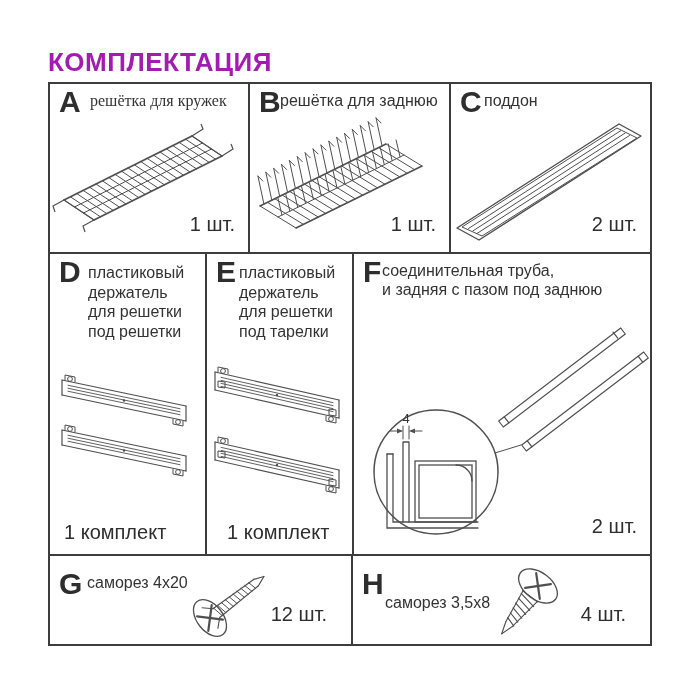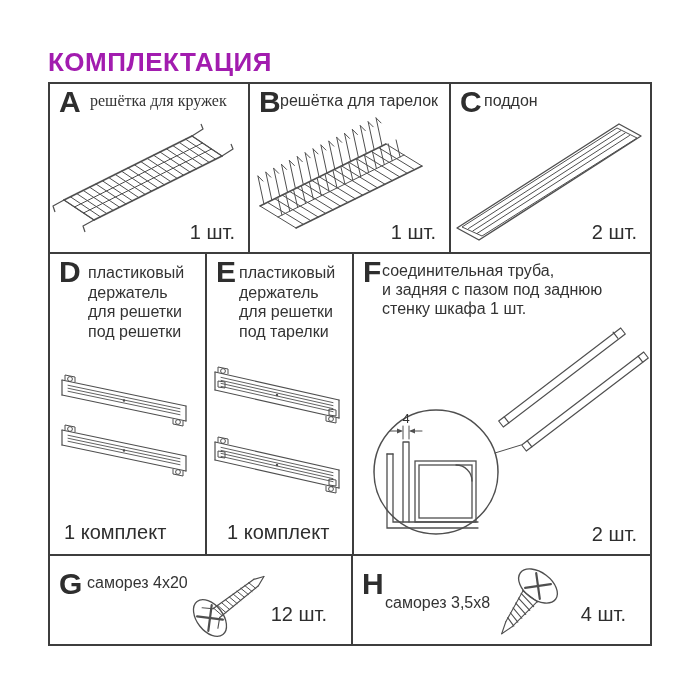--- a/index.html
+++ b/index.html
@@ -23,21 +23,21 @@
   .row3 .letter{top:10px;}
   .desc{position:absolute;top:8px;font-size:16px;color:#333333;white-space:nowrap;}
   .c-a .desc{left:40px;font-family:Liberation Serif, serif;} .c-b .desc{left:30px;} .c-c .desc{left:33px;}
   .row3 .desc{top:18px;}
   .c-g .desc{left:37px;} .c-h .desc{left:32px;margin-top:20px;}
   .desc-block{position:absolute;font-size:16px;line-height:19.5px;color:#333333;}
   .desc-block span{display:block;white-space:nowrap;}
   .c-d .desc-block{left:38px;top:9px;}
   .c-e .desc-block{left:32px;top:9px;}
   .c-f .desc-block{left:28px;top:7px;line-height:19px;}
-  .qty{position:absolute;right:13px;bottom:8px;font-size:20px;color:#2e2e2e;white-space:nowrap;}
+  .qty{position:absolute;right:13px;bottom:16px;font-size:20px;color:#2e2e2e;white-space:nowrap;}
   .c-d .qty{left:14px;right:auto;bottom:10px;}
   .c-e .qty{left:20px;right:auto;bottom:10px;}
   .row3 .qty{right:24px;bottom:18px;}
   svg.draw{position:absolute;pointer-events:none;}
   .d-a{left:0;top:36px;}   .d-b{left:0;top:30px;}  .d-c{left:0;top:28px;}
   .d-d{left:0;top:108px;}  .d-e{left:0;top:102px;} .d-f{left:0;top:0;}
   .d-g{left:0;top:0;}      .d-h{left:0;top:0;}
 </style>
 </head>
 <body>
@@ -81,21 +81,21 @@
             <line x1="142" y1="16" x2="172" y2="36" stroke="#4f4f4f" stroke-width="1.2" stroke-linecap="round"></line>
             <polyline points="14,80 3,86 5,92" fill="none" stroke="#4f4f4f" stroke-width="1.2" stroke-linejoin="round"></polyline>
             <polyline points="44,100 33,106 35,112" fill="none" stroke="#4f4f4f" stroke-width="1.2" stroke-linejoin="round"></polyline>
             <polyline points="142,16 153,9 151,4" fill="none" stroke="#4f4f4f" stroke-width="1.2" stroke-linejoin="round"></polyline>
             <polyline points="172,36 183,29 181,24" fill="none" stroke="#4f4f4f" stroke-width="1.2" stroke-linejoin="round"></polyline>
           </svg>
         <span class="qty">1 шт.</span>
       </div>
       <div class="cell c-b">
         <span class="letter">B</span>
-        <span class="desc">решётка для тарелок</span>
+        <span class="desc">решётка для заднюю</span>
         <svg class="draw d-b" width="199" height="138" viewBox="0 0 199 138">
             <line x1="10" y1="92" x2="46" y2="114" stroke="#4f4f4f" stroke-width="1" stroke-linecap="round"></line>
             <line x1="17.411764705882355" y1="88.3529411764706" x2="53.411764705882355" y2="110.3529411764706" stroke="#4f4f4f" stroke-width="1" stroke-linecap="round"></line>
             <line x1="24.823529411764707" y1="84.70588235294117" x2="60.82352941176471" y2="106.70588235294117" stroke="#4f4f4f" stroke-width="1" stroke-linecap="round"></line>
             <line x1="32.23529411764706" y1="81.05882352941177" x2="68.23529411764706" y2="103.05882352941177" stroke="#4f4f4f" stroke-width="1" stroke-linecap="round"></line>
             <line x1="39.64705882352941" y1="77.41176470588235" x2="75.64705882352942" y2="99.41176470588235" stroke="#4f4f4f" stroke-width="1" stroke-linecap="round"></line>
             <line x1="47.05882352941177" y1="73.76470588235294" x2="83.05882352941177" y2="95.76470588235294" stroke="#4f4f4f" stroke-width="1" stroke-linecap="round"></line>
             <line x1="54.47058823529412" y1="70.11764705882354" x2="90.47058823529412" y2="92.11764705882354" stroke="#4f4f4f" stroke-width="1" stroke-linecap="round"></line>
             <line x1="61.88235294117647" y1="66.47058823529412" x2="97.88235294117646" y2="88.47058823529412" stroke="#4f4f4f" stroke-width="1" stroke-linecap="round"></line>
             <line x1="69.29411764705883" y1="62.82352941176471" x2="105.29411764705883" y2="84.82352941176471" stroke="#4f4f4f" stroke-width="1" stroke-linecap="round"></line>
@@ -253,21 +253,20 @@
             <polygon points="11,95 18,96 18,102 11,101" fill="none" stroke="#4f4f4f" stroke-width="1" stroke-linejoin="round"></polygon>
             <polygon points="122,123 129,124 129,130 122,129" fill="none" stroke="#4f4f4f" stroke-width="1" stroke-linejoin="round"></polygon>
           </svg>
         <span class="qty">1 комплект</span>
       </div>
       <div class="cell c-f">
         <span class="letter">F</span>
         <div class="desc-block">
           <span>соединительная труба,</span>
           <span>и задняя с пазом под заднюю</span>
-          <span>стенку шкафа 1 шт.</span>
         </div>
         <svg class="draw d-f" width="296" height="298" viewBox="0 0 296 298">
           <g stroke="#4f4f4f" fill="none" stroke-width="1.3" stroke-linecap="round">
             <circle cx="82" cy="218" r="62" stroke-width="1.5"></circle>
             <path d="M33,200 L33,274 L124,274"></path>
             <path d="M39,200 L39,268 L124,268"></path>
             <path d="M33,200 L39,200"></path>
             <path d="M49,188 L49,268 M55,188 L55,268 M49,188 L55,188"></path>
             <rect x="61" y="207" width="61" height="61"></rect>
             <rect x="65" y="211" width="53" height="53"></rect>

